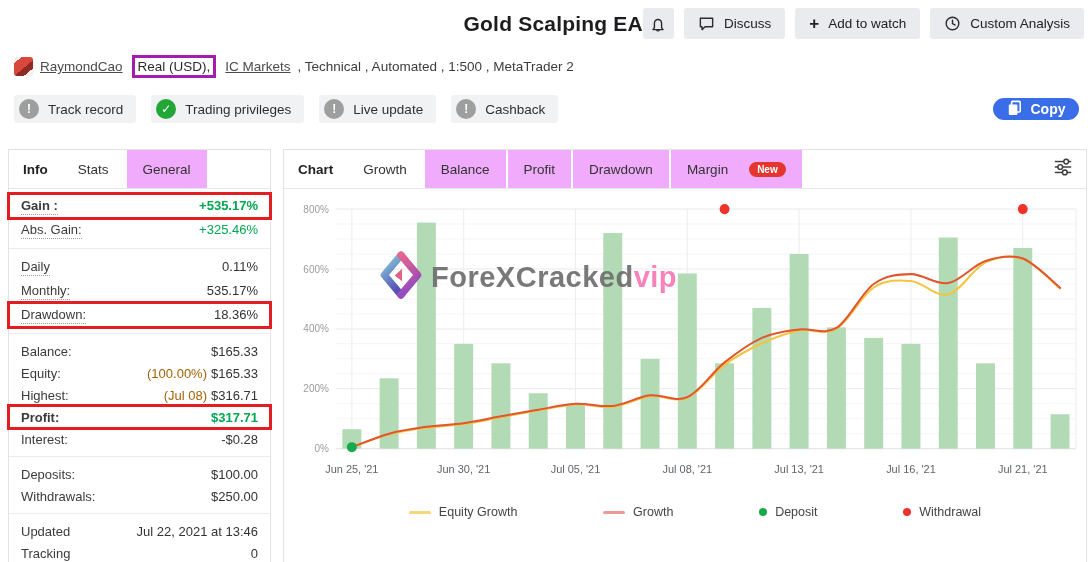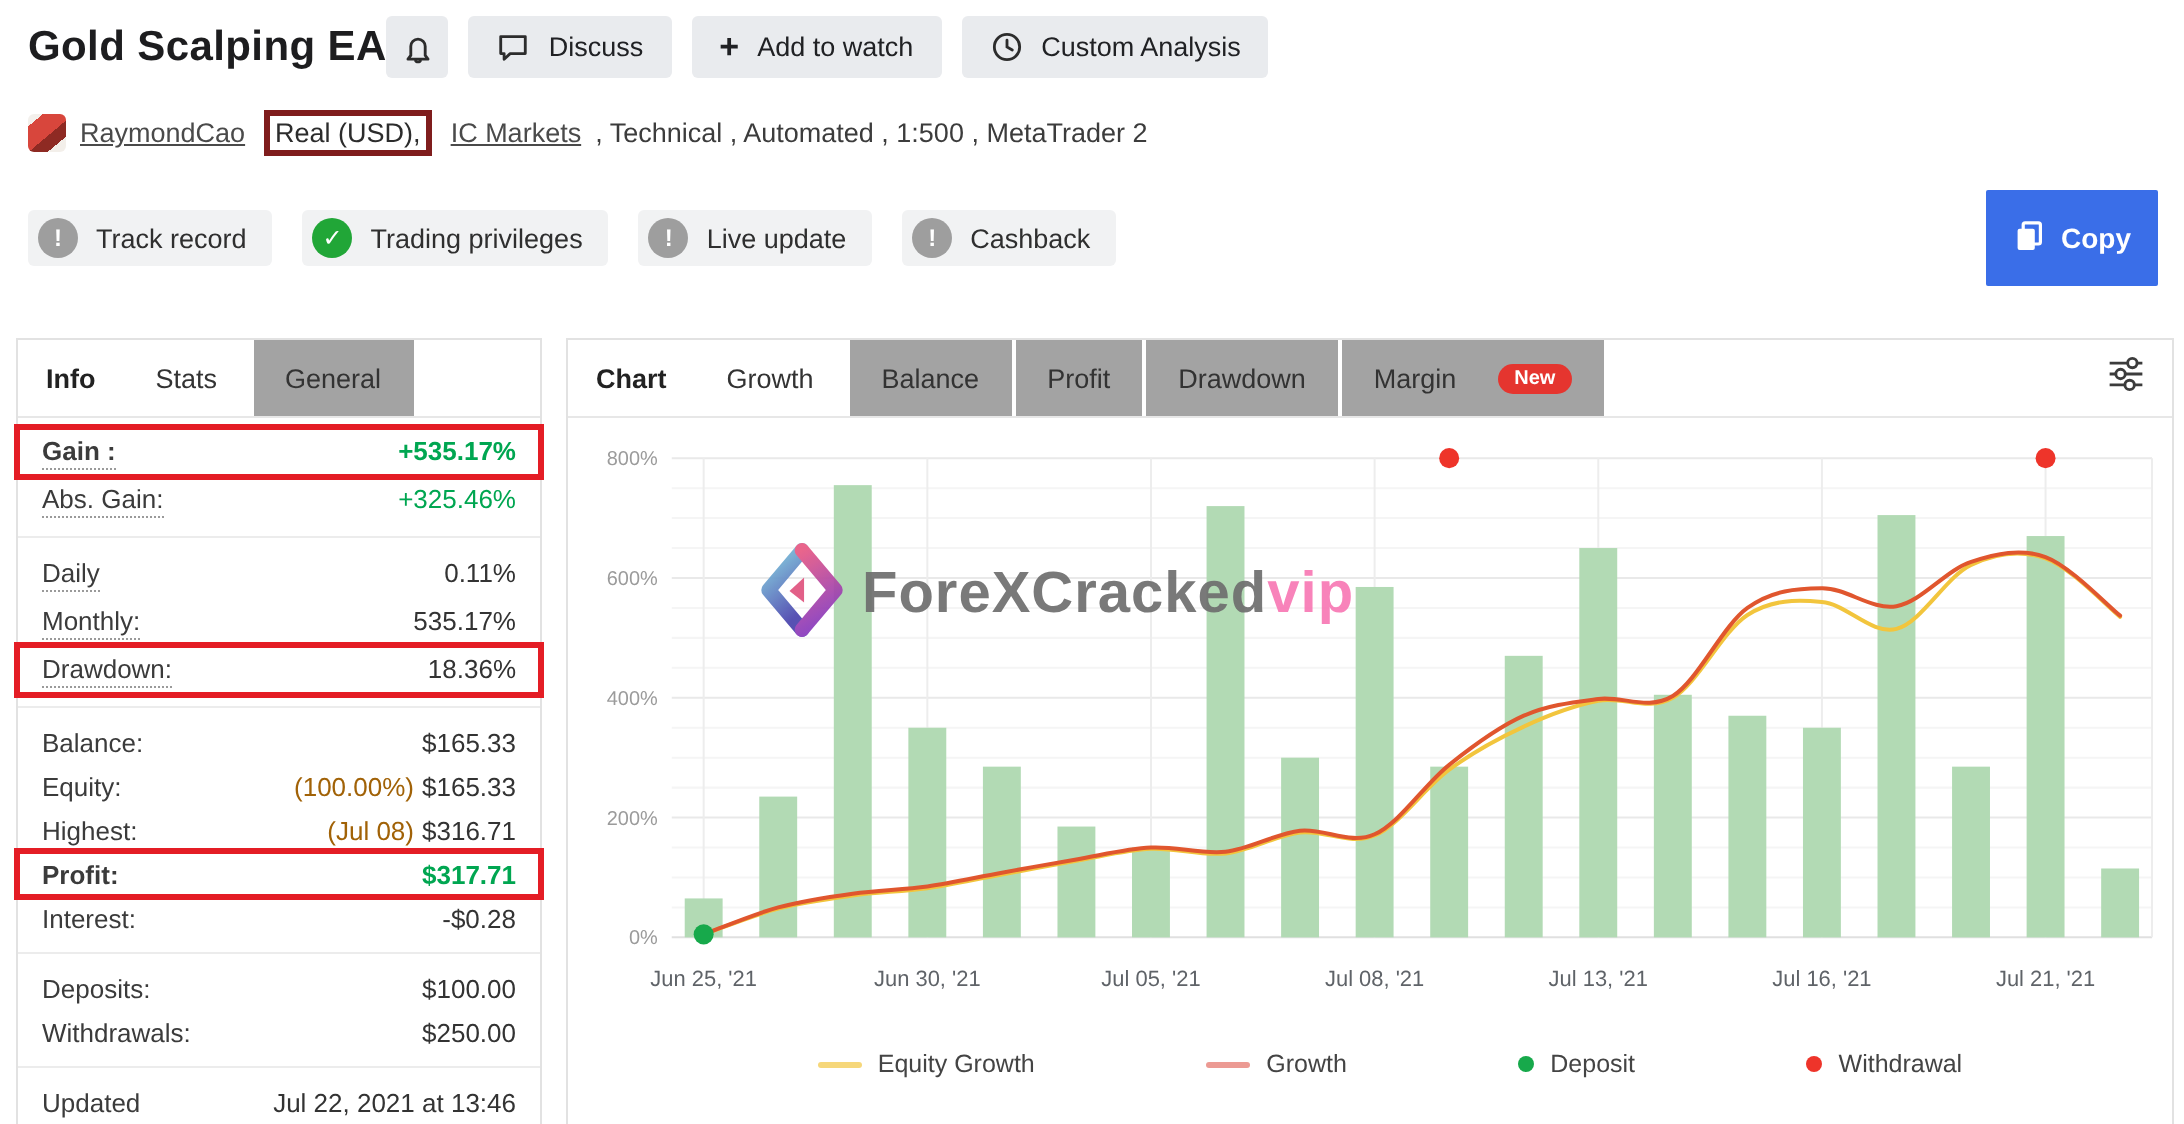--- a/index.html
+++ b/index.html
@@ -3,56 +3,56 @@
 <meta charset="utf-8">
 <style>
   * { box-sizing: border-box; margin: 0; padding: 0; }
   html,body { background:#fff; }
   body {
     width:1092px; height:562px; overflow:hidden; position:relative;
     font-family:"Liberation Sans","DejaVu Sans",sans-serif; color:#333;
   }
   
   .header { padding:8px 8px 0 14px; }
-  .header-row1 { display:flex; justify-content:flex-start; align-items:flex-start; }
+  .header-row1 { display:flex; justify-content:flex-end; align-items:flex-start; }
   .page-title { font-size:21px; font-weight:bold; color:#1d1d1f; padding-top:4px; letter-spacing:.2px; }
   .hbtns { display:flex; gap:10px; margin-right:0; }
   .hbtn {
     height:31px; display:flex; align-items:center; gap:9px; padding:0 14px;
     background:#e9ebee; border:none; border-radius:3px; font-size:13.5px; color:#202124;
     cursor:pointer; font-family:inherit;
   }
   .hbtn.icon-only { width:31px; padding:0; justify-content:center; }
   .hbtn svg { display:block; }
   .plus-glyph { font-size:17px; font-weight:bold; line-height:1; }
   .author-row { display:flex; align-items:center; gap:7px; margin:16px 0 0 0; font-size:13.5px; color:#3c3c3c; }
   .avatar { width:19px; height:19px; border-radius:3px; flex:0 0 auto;
     background:linear-gradient(140deg,#f3f0ec 18%,#d8463c 18% 55%,#8e2a23 55% 78%,#f3efea 78%); }
   .author-link { color:#4a4a4a; text-decoration:underline; cursor:pointer; }
-  .acct-type { border:3px solid #7f1d1d; padding:1px 3px; margin:0 2px; color:#2c2c2c; }
+  .acct-type { border:3px solid #a21caf; padding:1px 3px; margin:0 2px; color:#2c2c2c; }
   .badges-row { display:flex; justify-content:space-between; align-items:center; margin:17px 0 0 0; padding-right:5px; }
   .badges { display:flex; gap:15px; }
   .badge { display:flex; align-items:center; gap:9px; background:#f1f2f3; border-radius:3px; padding:4px 13px 4px 5px; font-size:13.5px; color:#2f2f2f; }
   .badge-ic { width:20px; height:20px; border-radius:50%; color:#fff; font-size:12px; font-weight:bold;
     display:flex; align-items:center; justify-content:center; }
   .badge-ic.warn { background:#9e9e9e; }
   .badge-ic.ok { background:#21a637; }
   .badge-ic.warn::before { content:"!"; }
   .badge-ic.ok::before { content:"\2713"; }
-  .copy-btn { height:48px; min-width:86px; display:flex; align-items:center; justify-content:center; gap:9px;
-    background:#3a6ee8; color:#fff; border:none; border-radius:1px; font-size:14px; font-weight:bold; cursor:pointer; font-family:inherit; }
+  .copy-btn { height:22px; min-width:86px; display:flex; align-items:center; justify-content:center; gap:9px;
+    background:#3a6ee8; color:#fff; border:none; border-radius:12px; font-size:14px; font-weight:bold; cursor:pointer; font-family:inherit; }
   
   .main { display:flex; gap:12px; margin:26px 5px 0 8px; align-items:stretch; }
   .panel { background:#fff; border:1px solid #e2e2e2; }
   .stats-panel { width:263px; flex:0 0 auto; height:464px; }
   .chart-panel { flex:1; height:499px; position:relative; }
   
   .tabstrip { display:flex; align-items:stretch; border-bottom:1px solid #e7e7e7; height:39px; }
   .tab-label { display:flex; align-items:center; font-weight:bold; color:#222; font-size:13.5px; padding:0 14px; }
-  .tab { display:flex; align-items:center; gap:6px; font-size:13.5px; color:#333; padding:0 16px; background:#a3a3a3; margin-right:2px; cursor:pointer; }
+  .tab { display:flex; align-items:center; gap:6px; font-size:13.5px; color:#333; padding:0 16px; background:#f0abfc; margin-right:2px; cursor:pointer; }
   .tab.active { background:#fff; }
   .new-pill { background:#e5352f; color:#fff; font-size:10px; font-weight:bold; border-radius:9px; padding:2px 8px;margin-left:15px; }
   .strip-right { margin-left:auto; display:flex; align-items:center; padding:0 12px; cursor:pointer; }
   
   .rows { padding-top:5px; }
   .srow { display:flex; justify-content:space-between; align-items:baseline; padding:3.5px 12px; font-size:13px; position:relative; }
   .srow .lbl { color:#3b3b3b; }
   .srow .lbl.dotted { border-bottom:1px dotted #9a9a9a; padding-bottom:1px; cursor:help; }
   .srow .val { color:#333; }
   .srow .val .pfx { color:#a16207; margin-right:4px; }

